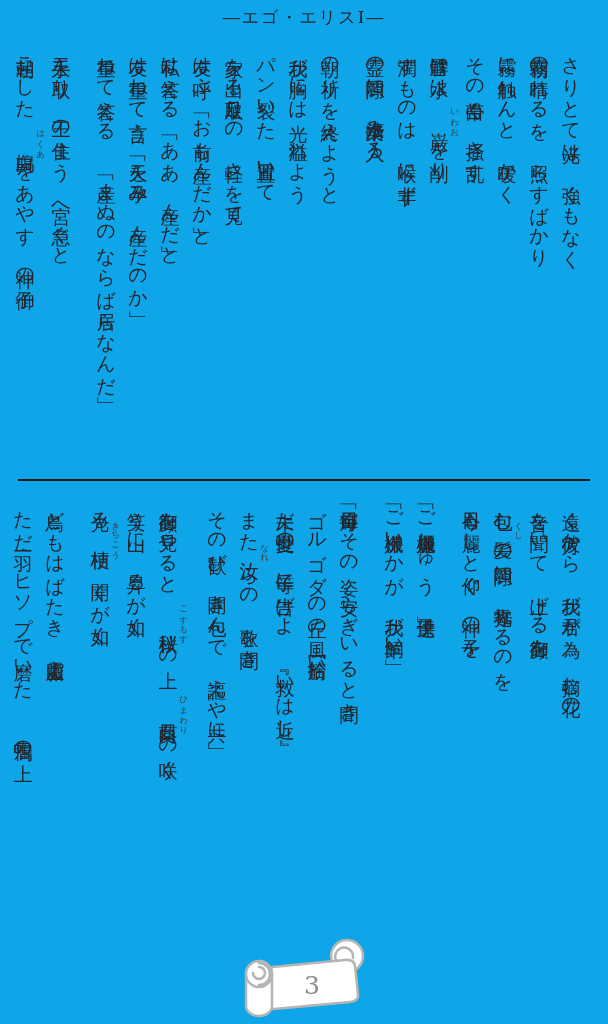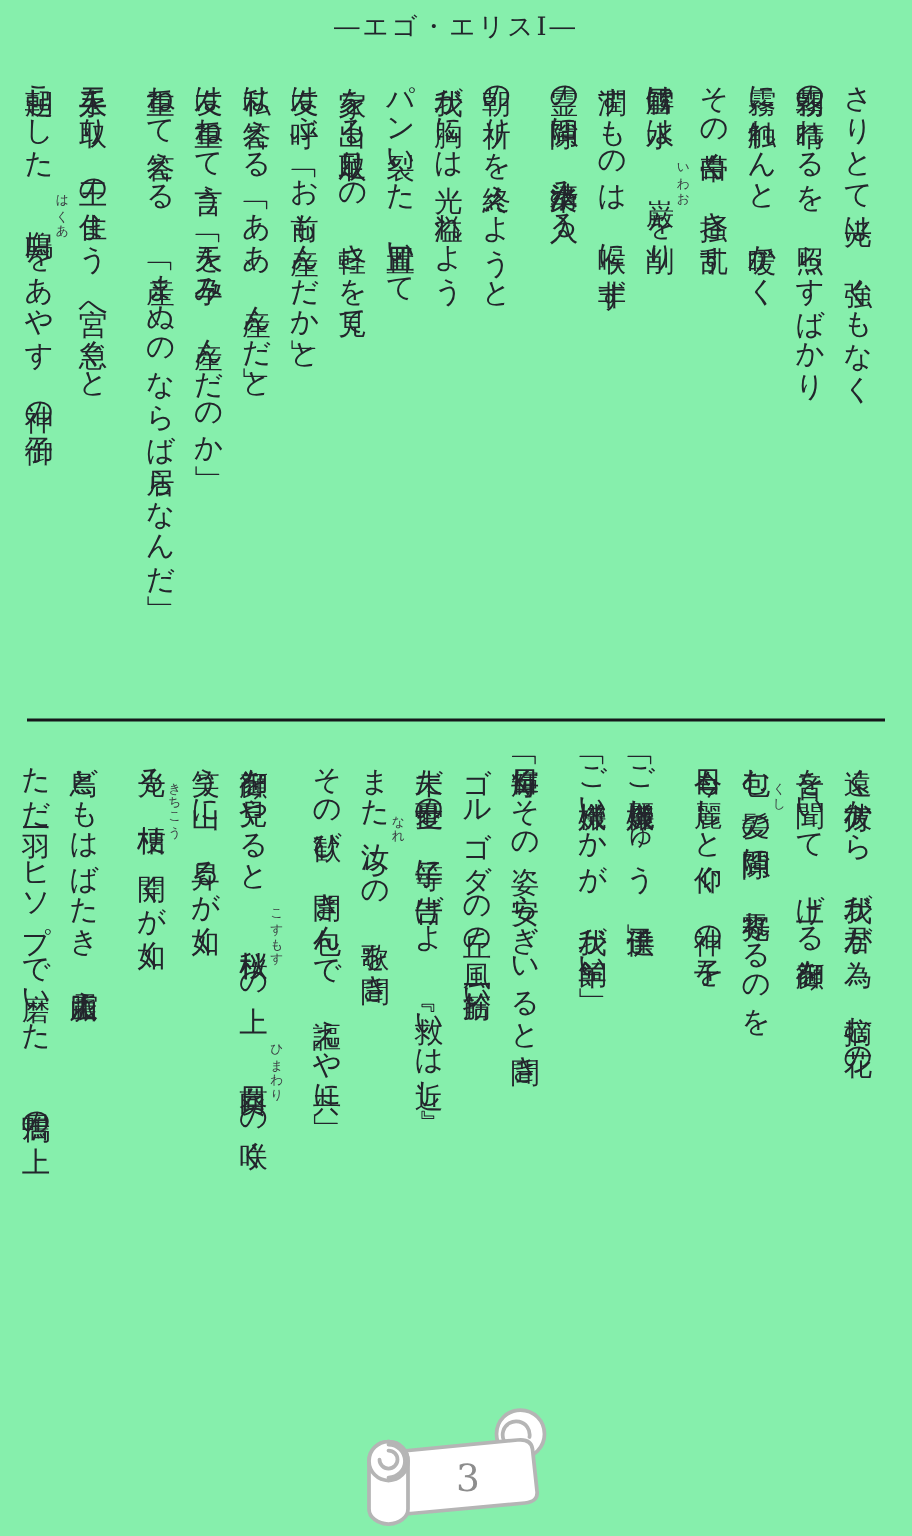--- a/index.html
+++ b/index.html
@@ -9,21 +9,21 @@
     height: 1024px;
     background: #ffffff;
     color: #1f1f1f;
     font-family: "DejaVu Serif", "Liberation Serif", serif;
     overflow: hidden;
   }
   .page {
     position: relative;
     width: 608px;
     height: 1024px;
-    background: #86efac;
+    background: #0ea5e9;
   }
   .title {
     position: absolute;
     top: 6px;
     left: 0;
     width: 608px;
     text-align: center;
     font-size: 17px;
     letter-spacing: 2px;
     color: #22242b;

